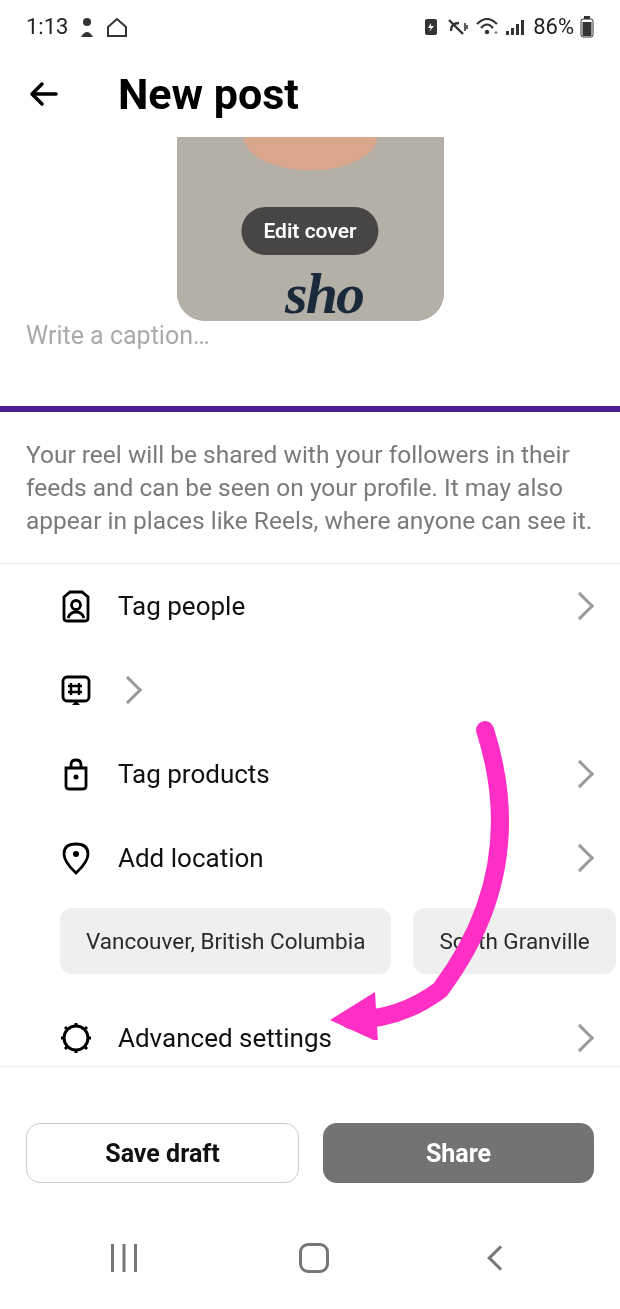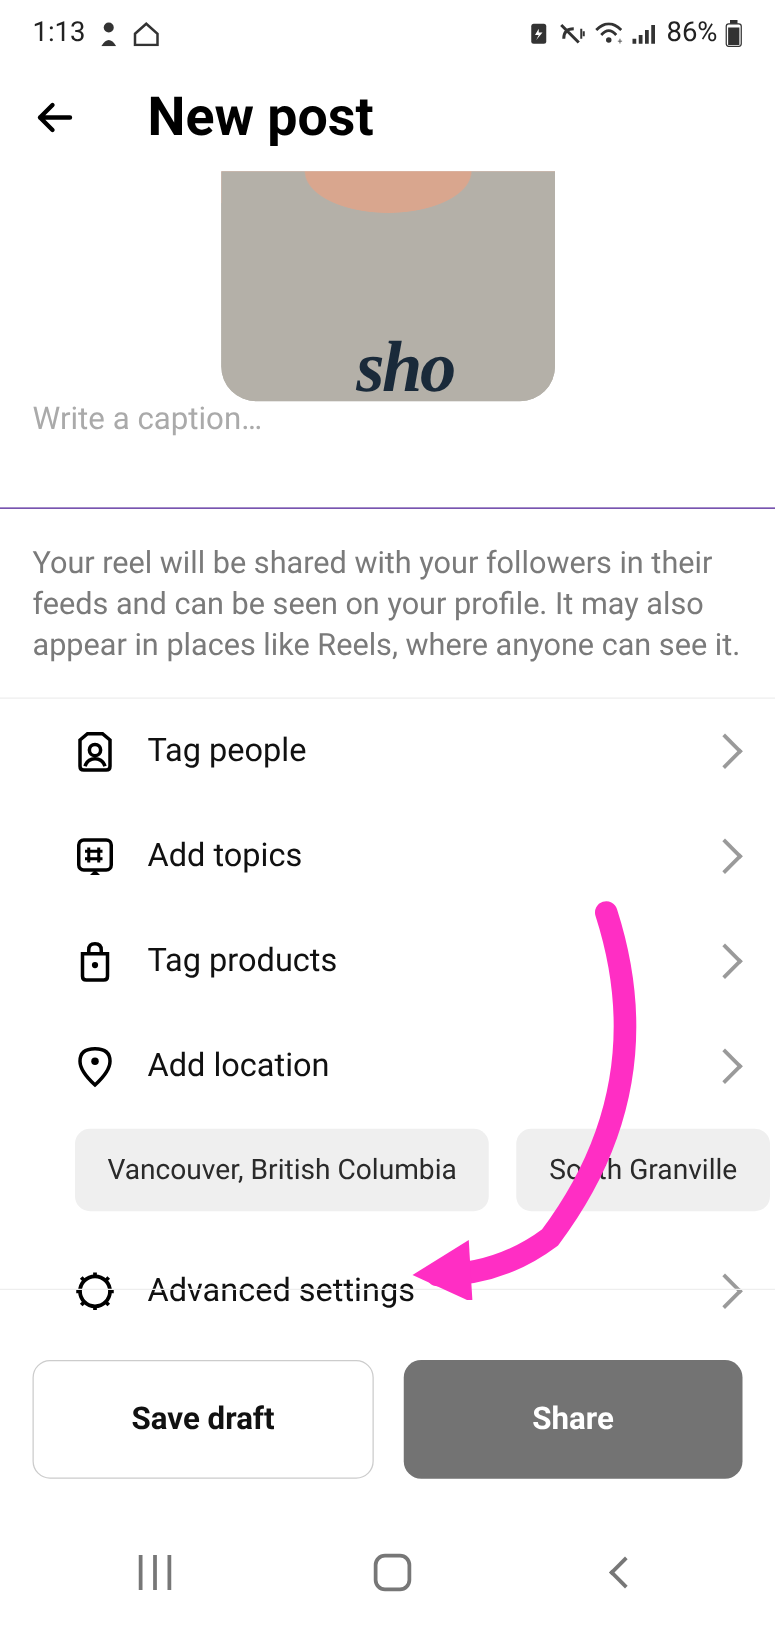--- a/index.html
+++ b/index.html
@@ -70,21 +70,21 @@
     font-size: 21px;
     font-weight: 600;
     padding: 12px 22px;
     border-radius: 30px;
   }
   .caption-area {
     padding: 36px 26px 56px 26px;
   }
   .caption-placeholder { font-size: 25px; color: #aaa; }
   .info-block {
-    border-top: 1px solid #4c1d95;
+    border-top: 6px solid #4c1d95;
     border-bottom: 1px solid #eee;
     padding: 26px 26px;
   }
   .info-text { font-size: 24.5px; color: #7a7a7a; line-height: 1.35; }
   .option-row {
     display: flex;
     align-items: center;
     padding: 24px 26px;
     cursor: pointer;
     margin-left: 32px;
@@ -112,21 +112,21 @@
     position: absolute;
     bottom: 98px;
     left: 0; right: 0;
     border-top: 1px solid #eee;
     padding: 28px 26px;
     display: flex;
     gap: 24px;
   }
   .btn {
     flex: 1;
-    height: 95px;
+    height: 60px;
     border-radius: 14px;
     display: flex;
     align-items: center;
     justify-content: center;
     font-size: 25px;
     font-weight: 700;
     cursor: pointer;
     margin-top: 28px;
   }
   .btn-outline { border: 1.5px solid #ccc; color: #111; background:#fff; }
@@ -216,20 +216,21 @@
       </svg>
   </span>
   <div class="header-title">New post</div>
 </div>
 
 <div class="cover-wrap">
   <div class="cover">
     <div class="cover-shirt"></div>
     <div class="cover-text">sho</div>
   </div>
+  <div class="edit-cover">Edit cover</div>
 </div>
 
 <div class="caption-area">
   <div class="caption-placeholder">Write a caption…</div>
 </div>
 
 <div class="info-block">
   <div class="info-text">Your reel will be shared with your followers in their feeds and can be seen on your profile. It may also appear in places like Reels, where anyone can see it.</div>
 </div>
 
@@ -246,21 +247,20 @@
 </div>
 
 <div class="option-row">
   <span class="icon">
     <svg width="36" height="36" viewBox="0 0 36 36">
         <rect x="5" y="5" width="26" height="24" rx="4" fill="none" stroke="#000" stroke-width="2.8"></rect>
         <path d="M14 33 L18 29 L22 33 Z" fill="#000"></path>
         <path d="M13 11 V23 M21 11 V23 M10 14 H24 M10 20 H24" stroke="#000" stroke-width="2.4"></path>
       </svg>
   </span>
-  <span class="label">Add topics</span>
   <span class="chevron"></span>
 </div>
 
 <div class="option-row">
   <span class="icon">
     <svg width="36" height="36" viewBox="0 0 36 36">
         <path d="M8 12 H28 V30 Q28 33 25 33 H11 Q8 33 8 30 Z" fill="none" stroke="#000" stroke-width="2.8"></path>
         <path d="M13 12 V9 Q13 4 18 4 Q23 4 23 9 V12" fill="none" stroke="#000" stroke-width="2.8"></path>
         <circle cx="18" cy="21" r="2.5" fill="#000"></circle>
       </svg>

